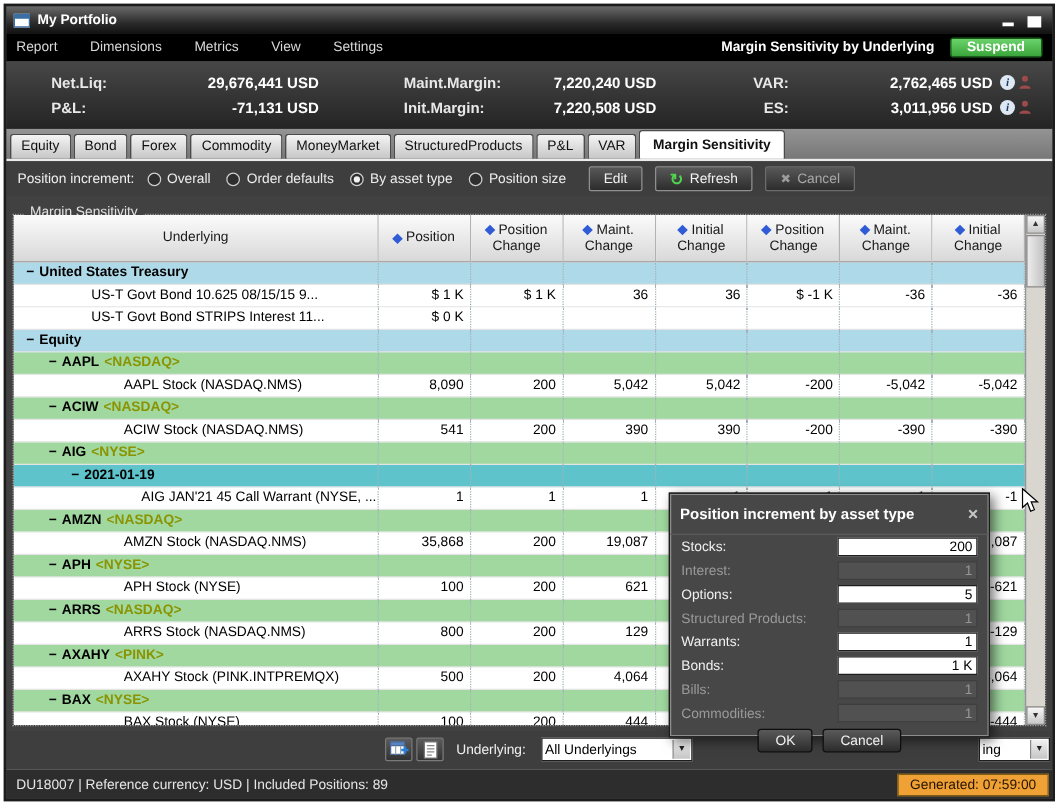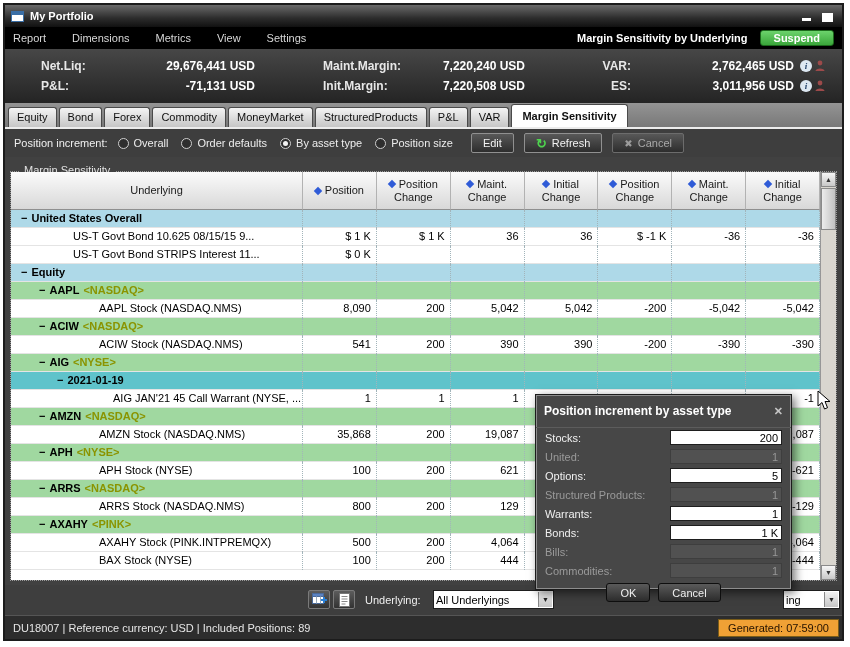--- a/index.html
+++ b/index.html
@@ -298,21 +298,21 @@
             <div class="hcell">
               <div class="hline">
                 <span class="sort-icon"></span>
                 <span>Initial</span>
               </div>
               <div class="hline">Change</div>
             </div>
           </div>
         <div class="tbody" id="table-body">
             <div class="trow group1">
-              <div class="cell underlying"><span class="collapse">−</span><span class="glabel">United States Overall</span></div>
+              <div class="cell underlying"><span class="collapse">−</span><span class="glabel">United States Treasury</span></div>
               <div class="cell num"></div>
               <div class="cell num"></div>
               <div class="cell num"></div>
               <div class="cell num"></div>
               <div class="cell num"></div>
               <div class="cell num"></div>
               <div class="cell num"></div>
             </div>
             <div class="trow data2">
               <div class="cell underlying"><span class="ilabel">US-T Govt Bond 10.625 08/15/15 9...</span></div>
@@ -486,20 +486,30 @@
             </div>
             <div class="trow data3">
               <div class="cell underlying"><span class="ilabel">AXAHY Stock (PINK.INTPREMQX)</span></div>
               <div class="cell num">500</div>
               <div class="cell num">200</div>
               <div class="cell num">4,064</div>
               <div class="cell num">4,064</div>
               <div class="cell num">-200</div>
               <div class="cell num">-4,064</div>
               <div class="cell num">-4,064</div>
+            </div>
+            <div class="trow group2">
+              <div class="cell underlying"><span class="collapse">−</span><span class="glabel">BAX</span><span class="exchange">&lt;NYSE&gt;</span></div>
+              <div class="cell num"></div>
+              <div class="cell num"></div>
+              <div class="cell num"></div>
+              <div class="cell num"></div>
+              <div class="cell num"></div>
+              <div class="cell num"></div>
+              <div class="cell num"></div>
             </div>
             <div class="trow data3">
               <div class="cell underlying"><span class="ilabel">BAX Stock (NYSE)</span></div>
               <div class="cell num">100</div>
               <div class="cell num">200</div>
               <div class="cell num">444</div>
               <div class="cell num">444</div>
               <div class="cell num">-200</div>
               <div class="cell num">-444</div>
               <div class="cell num">-444</div>
@@ -554,21 +564,21 @@
     <div class="dlg-title">
       <span>Position increment by asset type</span>
       <span class="dlg-close">✕</span>
     </div>
     <div id="dialog-fields">
         <div class="dlg-row">
           <span class="dlg-label">Stocks:</span>
           <input type="text" class="dlg-input" value="200" style="">
         </div>
         <div class="dlg-row disabled">
-          <span class="dlg-label">United:</span>
+          <span class="dlg-label">Interest:</span>
           <input type="text" class="dlg-input" disabled="" value="1" style="">
         </div>
         <div class="dlg-row">
           <span class="dlg-label">Options:</span>
           <input type="text" class="dlg-input" value="5" style="">
         </div>
         <div class="dlg-row disabled">
           <span class="dlg-label">Structured Products:</span>
           <input type="text" class="dlg-input" disabled="" value="1" style="">
         </div>

